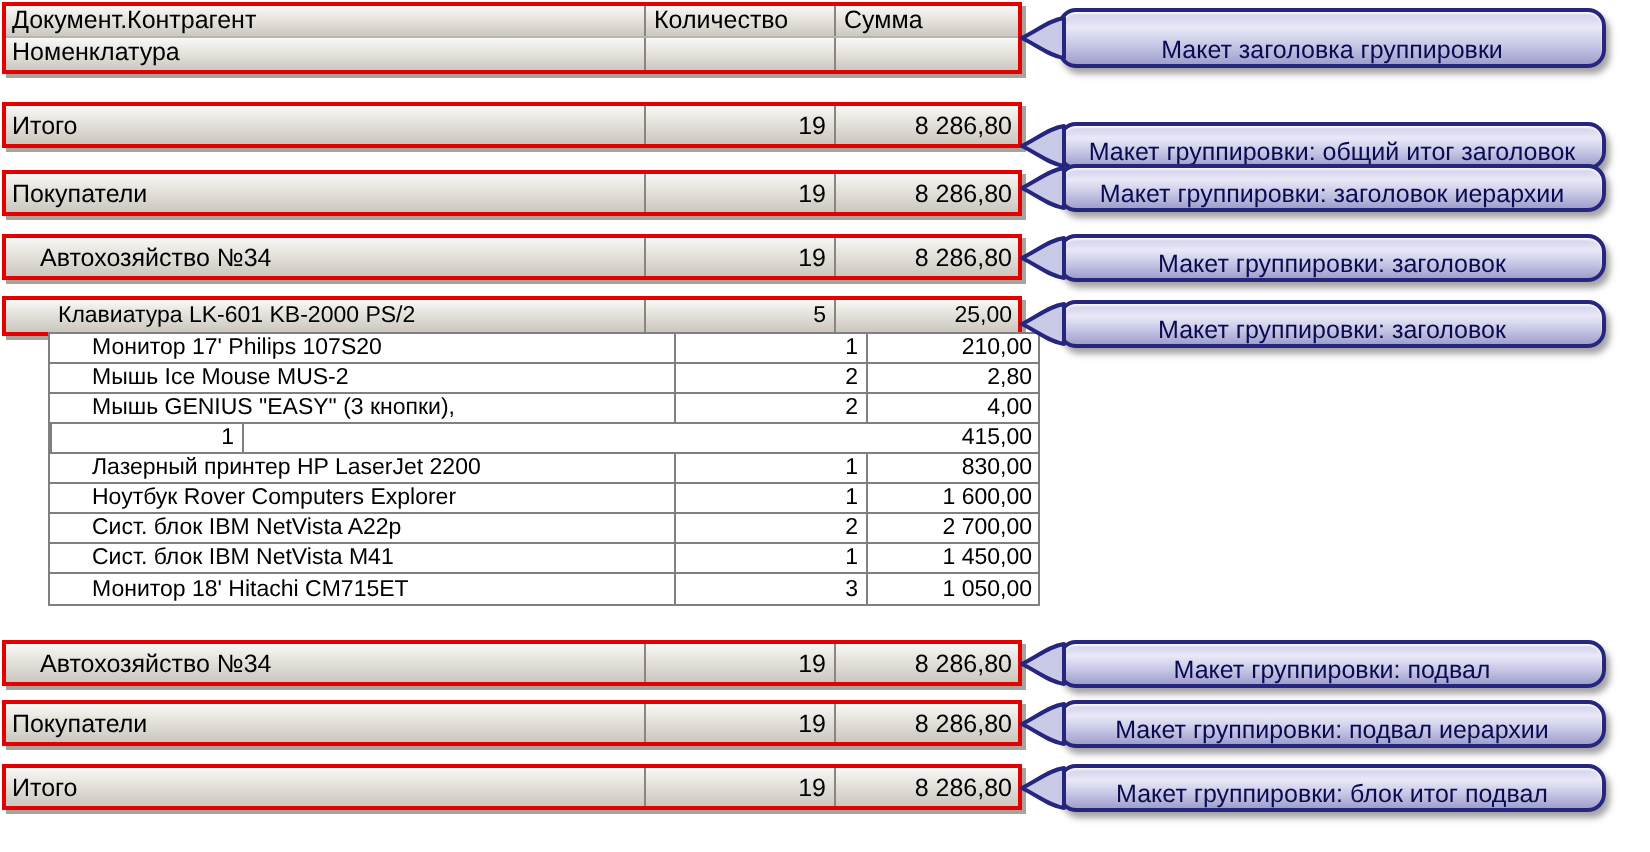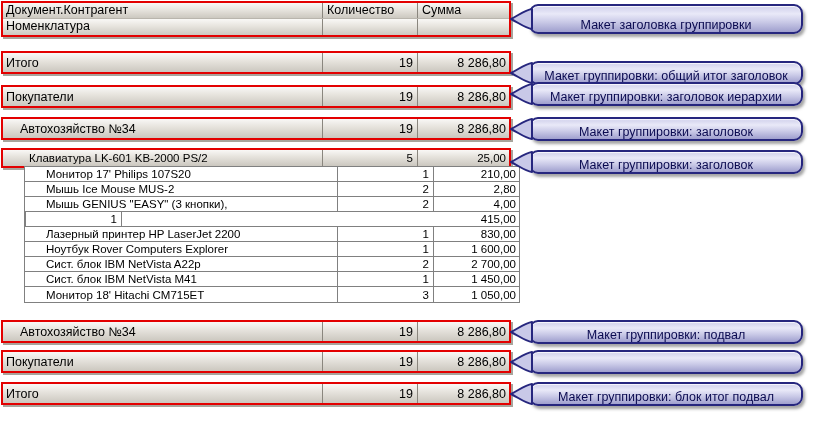--- a/index.html
+++ b/index.html
@@ -223,20 +223,21 @@
     <svg class="tail" viewBox="0 0 23 24">
       <path d="M1,12 C9,8 15,3 22,2 L22,22 C15,21 9,16 1,12 Z" fill="#c9c9e8" stroke="#26267e" stroke-width="2" stroke-linejoin="round"></path>
     </svg>
     <span>Макет группировки: подвал</span>
   </div>
 
   <div class="callout" style="top:350px;height:24px;">
     <svg class="tail" viewBox="0 0 23 24">
       <path d="M1,12 C9,8 15,3 22,2 L22,22 C15,21 9,16 1,12 Z" fill="#c9c9e8" stroke="#26267e" stroke-width="2" stroke-linejoin="round"></path>
     </svg>
+    <span>Макет группировки: подвал иерархии</span>
   </div>
 
   <div class="callout" style="top:382px;height:24px;">
     <svg class="tail" viewBox="0 0 23 24">
       <path d="M1,12 C9,8 15,3 22,2 L22,22 C15,21 9,16 1,12 Z" fill="#c9c9e8" stroke="#26267e" stroke-width="2" stroke-linejoin="round"></path>
     </svg>
     <span>Макет группировки: блок итог подвал</span>
   </div>
 
 </div>

